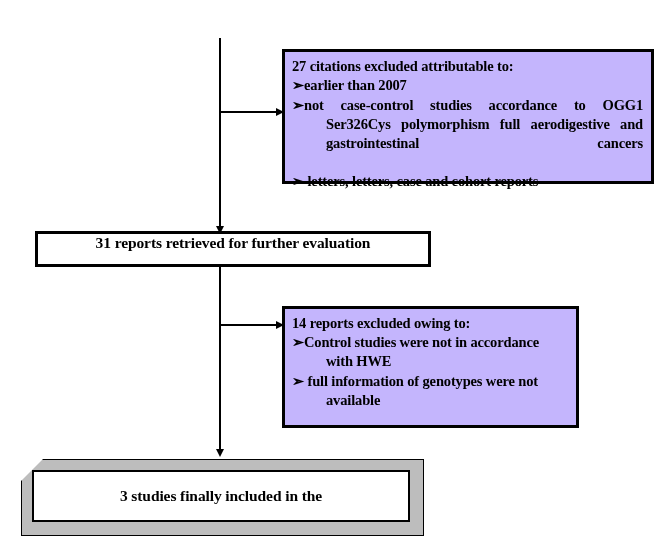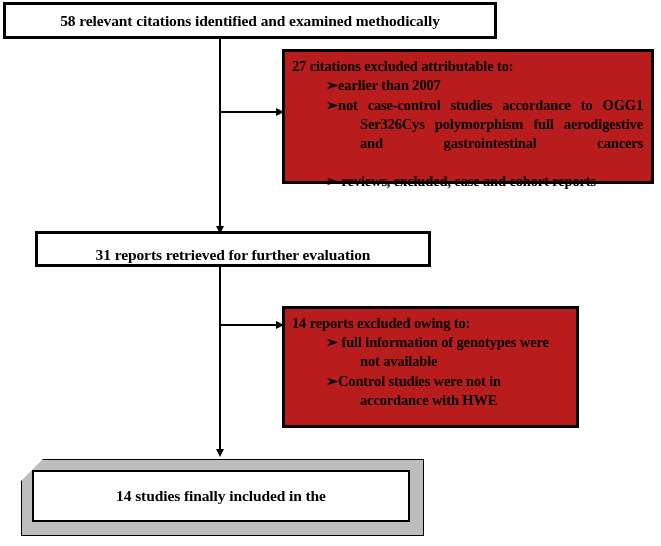--- a/index.html
+++ b/index.html
@@ -52,29 +52,29 @@
   
   #mid-box {
     left: 37px;
     top: 233px;
     width: 392px;
     height: 32px;
     border: 1.5px solid #000;
     outline: 2.5px solid #000;
     outline-offset: 0.5px;
     display: flex;
-    align-items: flex-end;
+    align-items: flex-start;
     justify-content: center;
   }
 
   
   .excl-box {
     position: absolute;
     box-sizing: border-box;
-    background: #b91c1c;
+    background: #c4b5fd;
     border: 1.5px solid #000;
     outline: 2.5px solid #000;
     outline-offset: 0.5px;
     padding: 5px 8px 4px 7px;
   }
   #excl-box-1 {
     left: 284px;
     top: 51px;
     width: 368px;
     height: 131px;
@@ -101,21 +101,20 @@
     color: #000;
     letter-spacing: -0.15px;
     margin-top: 1px;
   }
   .excl-item .bullet {
     font-weight: bold;
   }
   .indent-1 {
     padding-left: 34px;
     text-indent: -34px;
-    margin-left: 34px;
   }
   .justified {
     text-align: justify;
     text-justify: inter-word;
   }
   .justified::after {
     content: "";
     display: inline-block;
     width: 100%;
   }
@@ -193,69 +192,66 @@
     border-top: 4.5px solid transparent;
     border-bottom: 4.5px solid transparent;
     border-left: 8px solid #000;
   }
 </style>
 </head>
 <body>
 
 <div id="canvas">
 
-  <div class="box" id="top-box">
-    <div class="box-title">58 relevant citations identified and examined methodically</div>
-  </div>
 
   <div class="vline" style="left:219px; top:38px; height:196px;"></div>
   <div class="arrow-down" style="left:215.5px; top:226px;"></div>
 
   <div class="hline" style="left:219px; top:111px; width:65px;"></div>
   <div class="arrow-right" style="left:276px; top:107.5px;"></div>
 
   <div class="excl-box" id="excl-box-1">
     <div class="excl-head">27 citations excluded attributable to:</div>
 
     <div class="excl-item indent-1">
       <span class="bullet">➢</span><span>earlier than 2007</span>
     </div>
 
     <div class="excl-item indent-1 justified">
       <span class="bullet">➢</span><span>not case-control studies accordance to </span><span class="ital">OGG1</span><span> Ser326Cys polymorphism full aerodigestive and gastrointestinal cancers</span>
     </div>
 
     <div class="excl-item indent-1">
-      <span class="bullet">➢</span>&nbsp;<span>reviews, excluded, case and  cohort reports</span>
+      <span class="bullet">➢</span>&nbsp;<span>letters, letters, case and  cohort reports</span>
     </div>
   </div>
 
   <div class="box" id="mid-box">
     <div class="box-title">31 reports retrieved for further evaluation</div>
   </div>
 
   <div class="vline" style="left:219px; top:265px; height:186px;"></div>
   <div class="arrow-down" style="left:215.5px; top:449px;"></div>
 
   <div class="hline" style="left:219px; top:324px; width:65px;"></div>
   <div class="arrow-right" style="left:276px; top:320.5px;"></div>
 
   <div class="excl-box" id="excl-box-2">
     <div class="excl-head">14 reports excluded owing to:</div>
 
     <div class="excl-item indent-1">
+      <span class="bullet">➢</span><span>Control studies were not in accordance with HWE</span>
+    </div>
+
+    <div class="excl-item indent-1">
       <span class="bullet">➢</span>&nbsp;<span>full information of genotypes were not available</span>
-    </div>
-
-    <div class="excl-item indent-1">
-      <span class="bullet">➢</span><span>Control studies were not in accordance with HWE</span>
     </div>
   </div>
 
   <div id="bottom-box">
     <div class="bevel-outer"></div>
     <div class="bevel-tl"></div>
     <div class="bevel-face">
-      <div class="line">14 studies finally included in the</div>
+      <div class="line">3 studies finally included in the</div>
     </div>
   </div>
 
 </div>
 
 </body></html>

